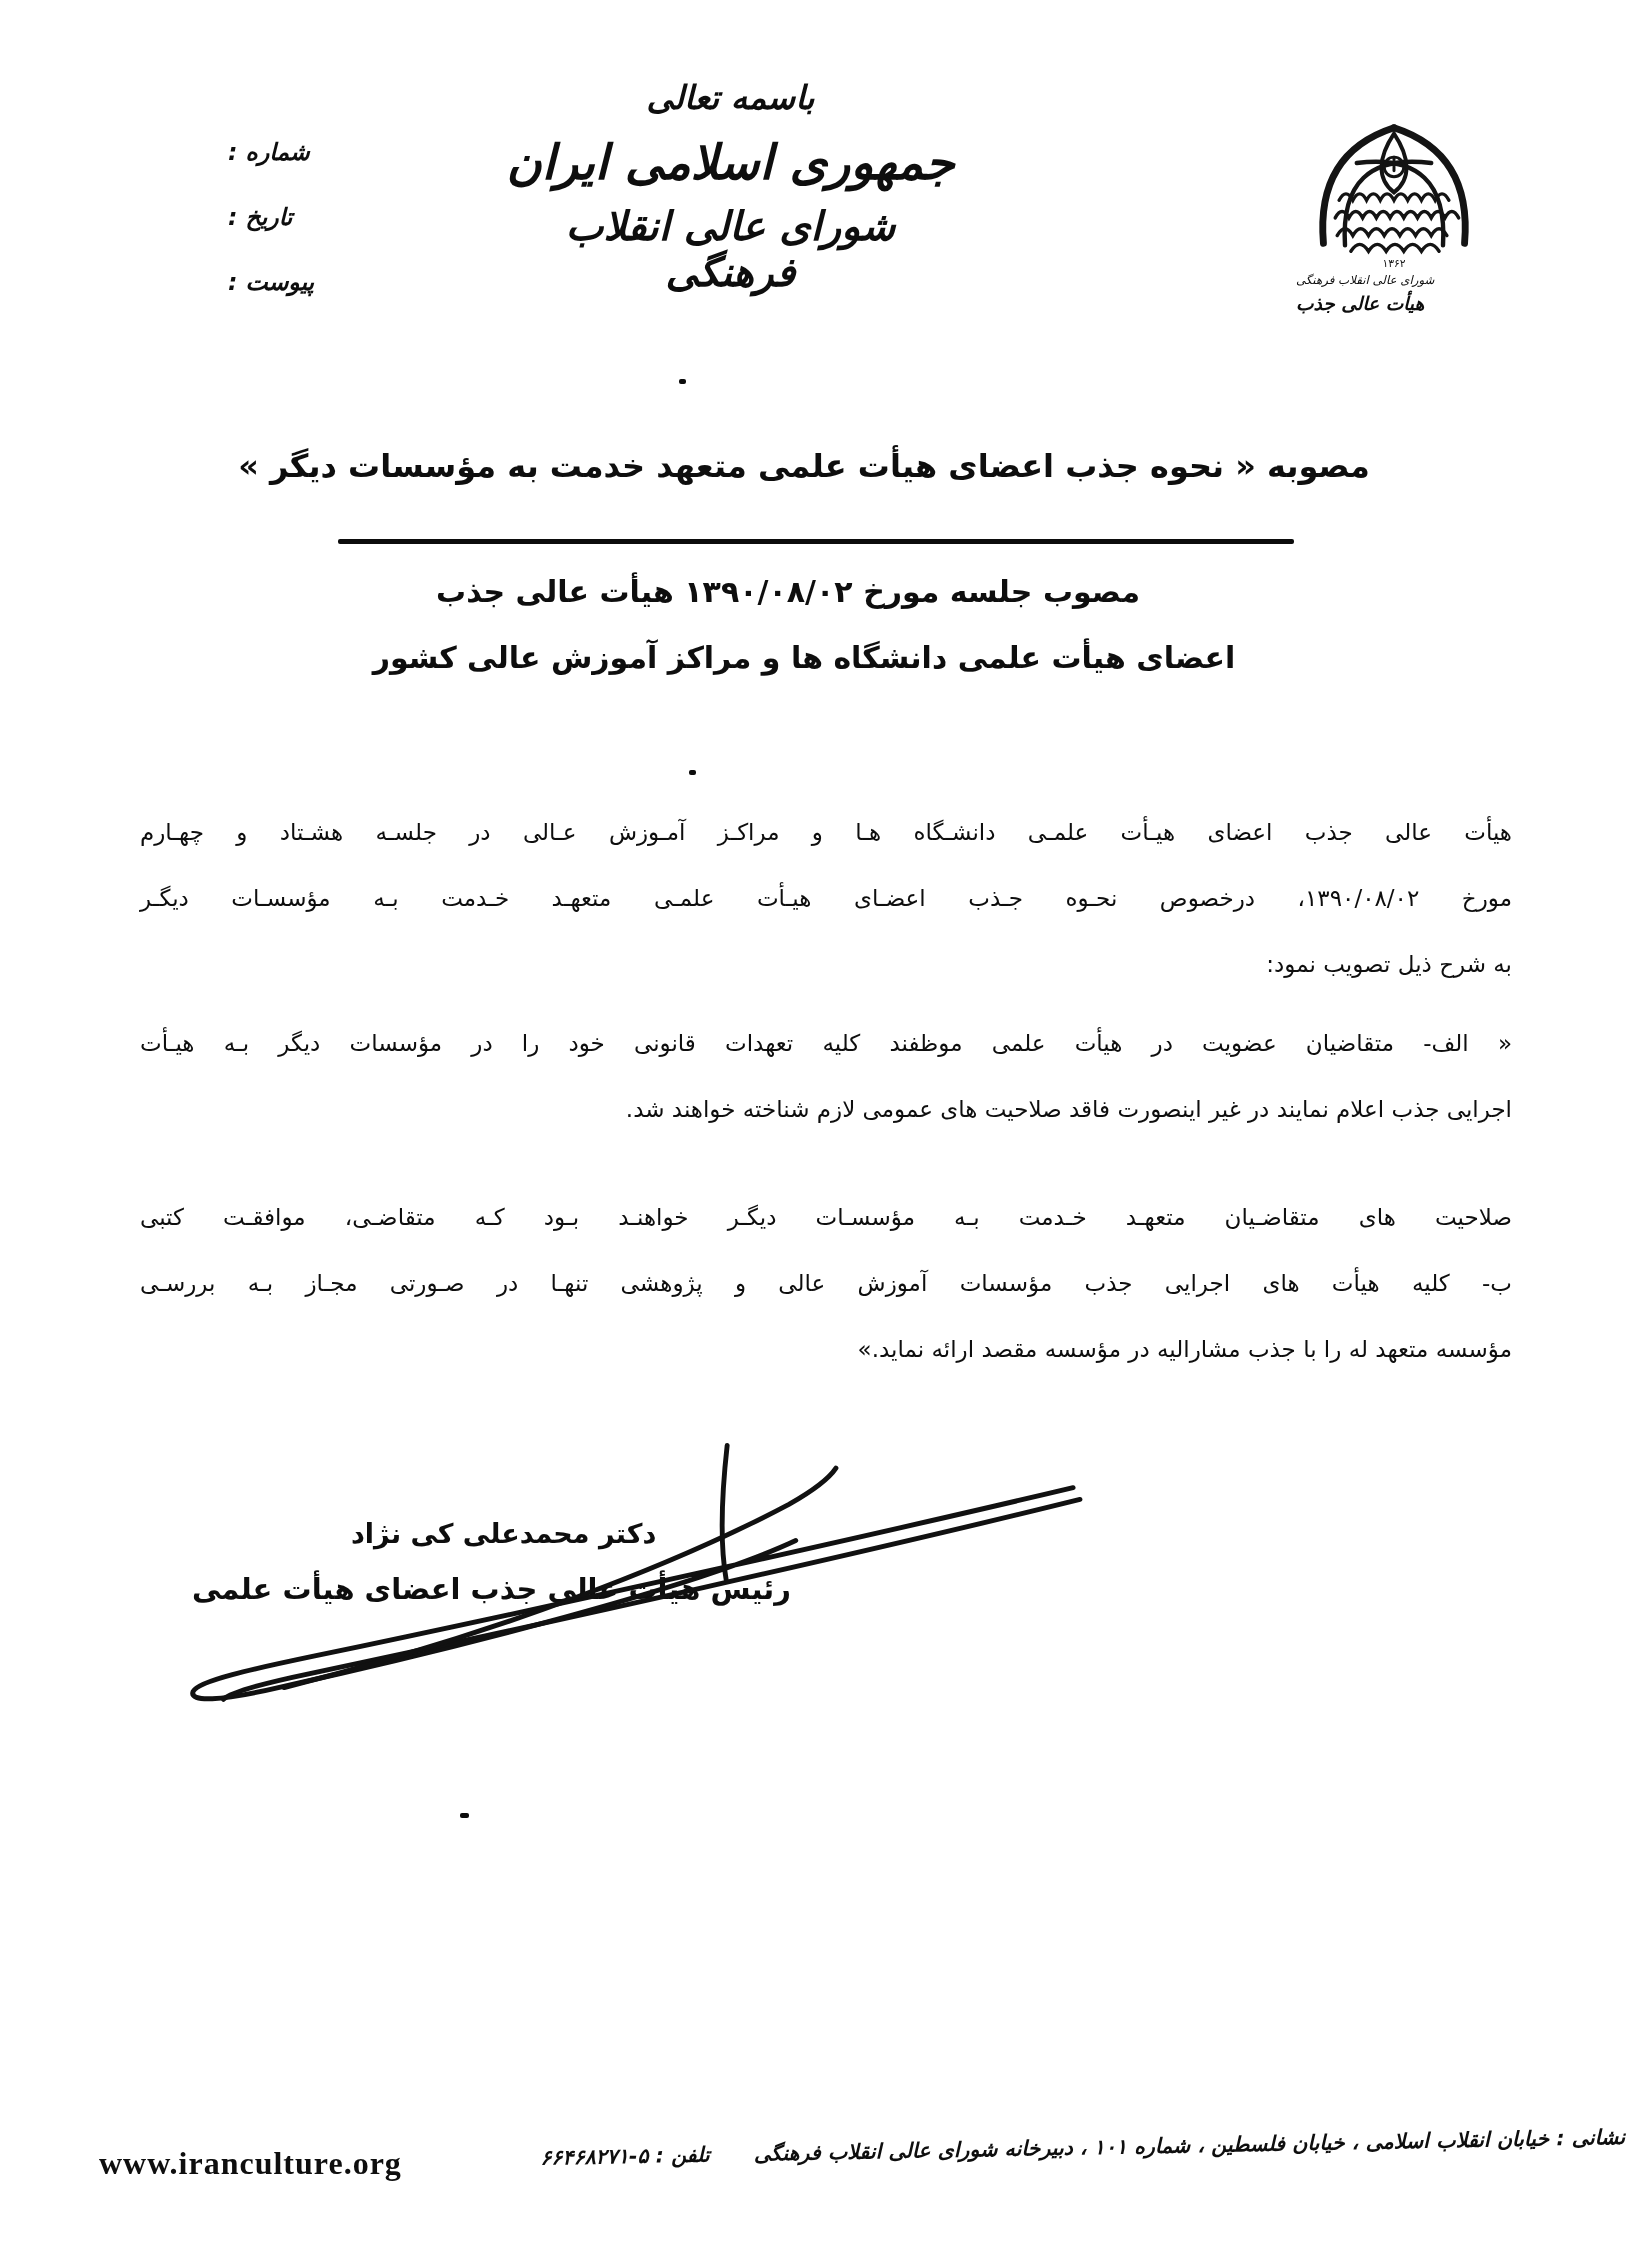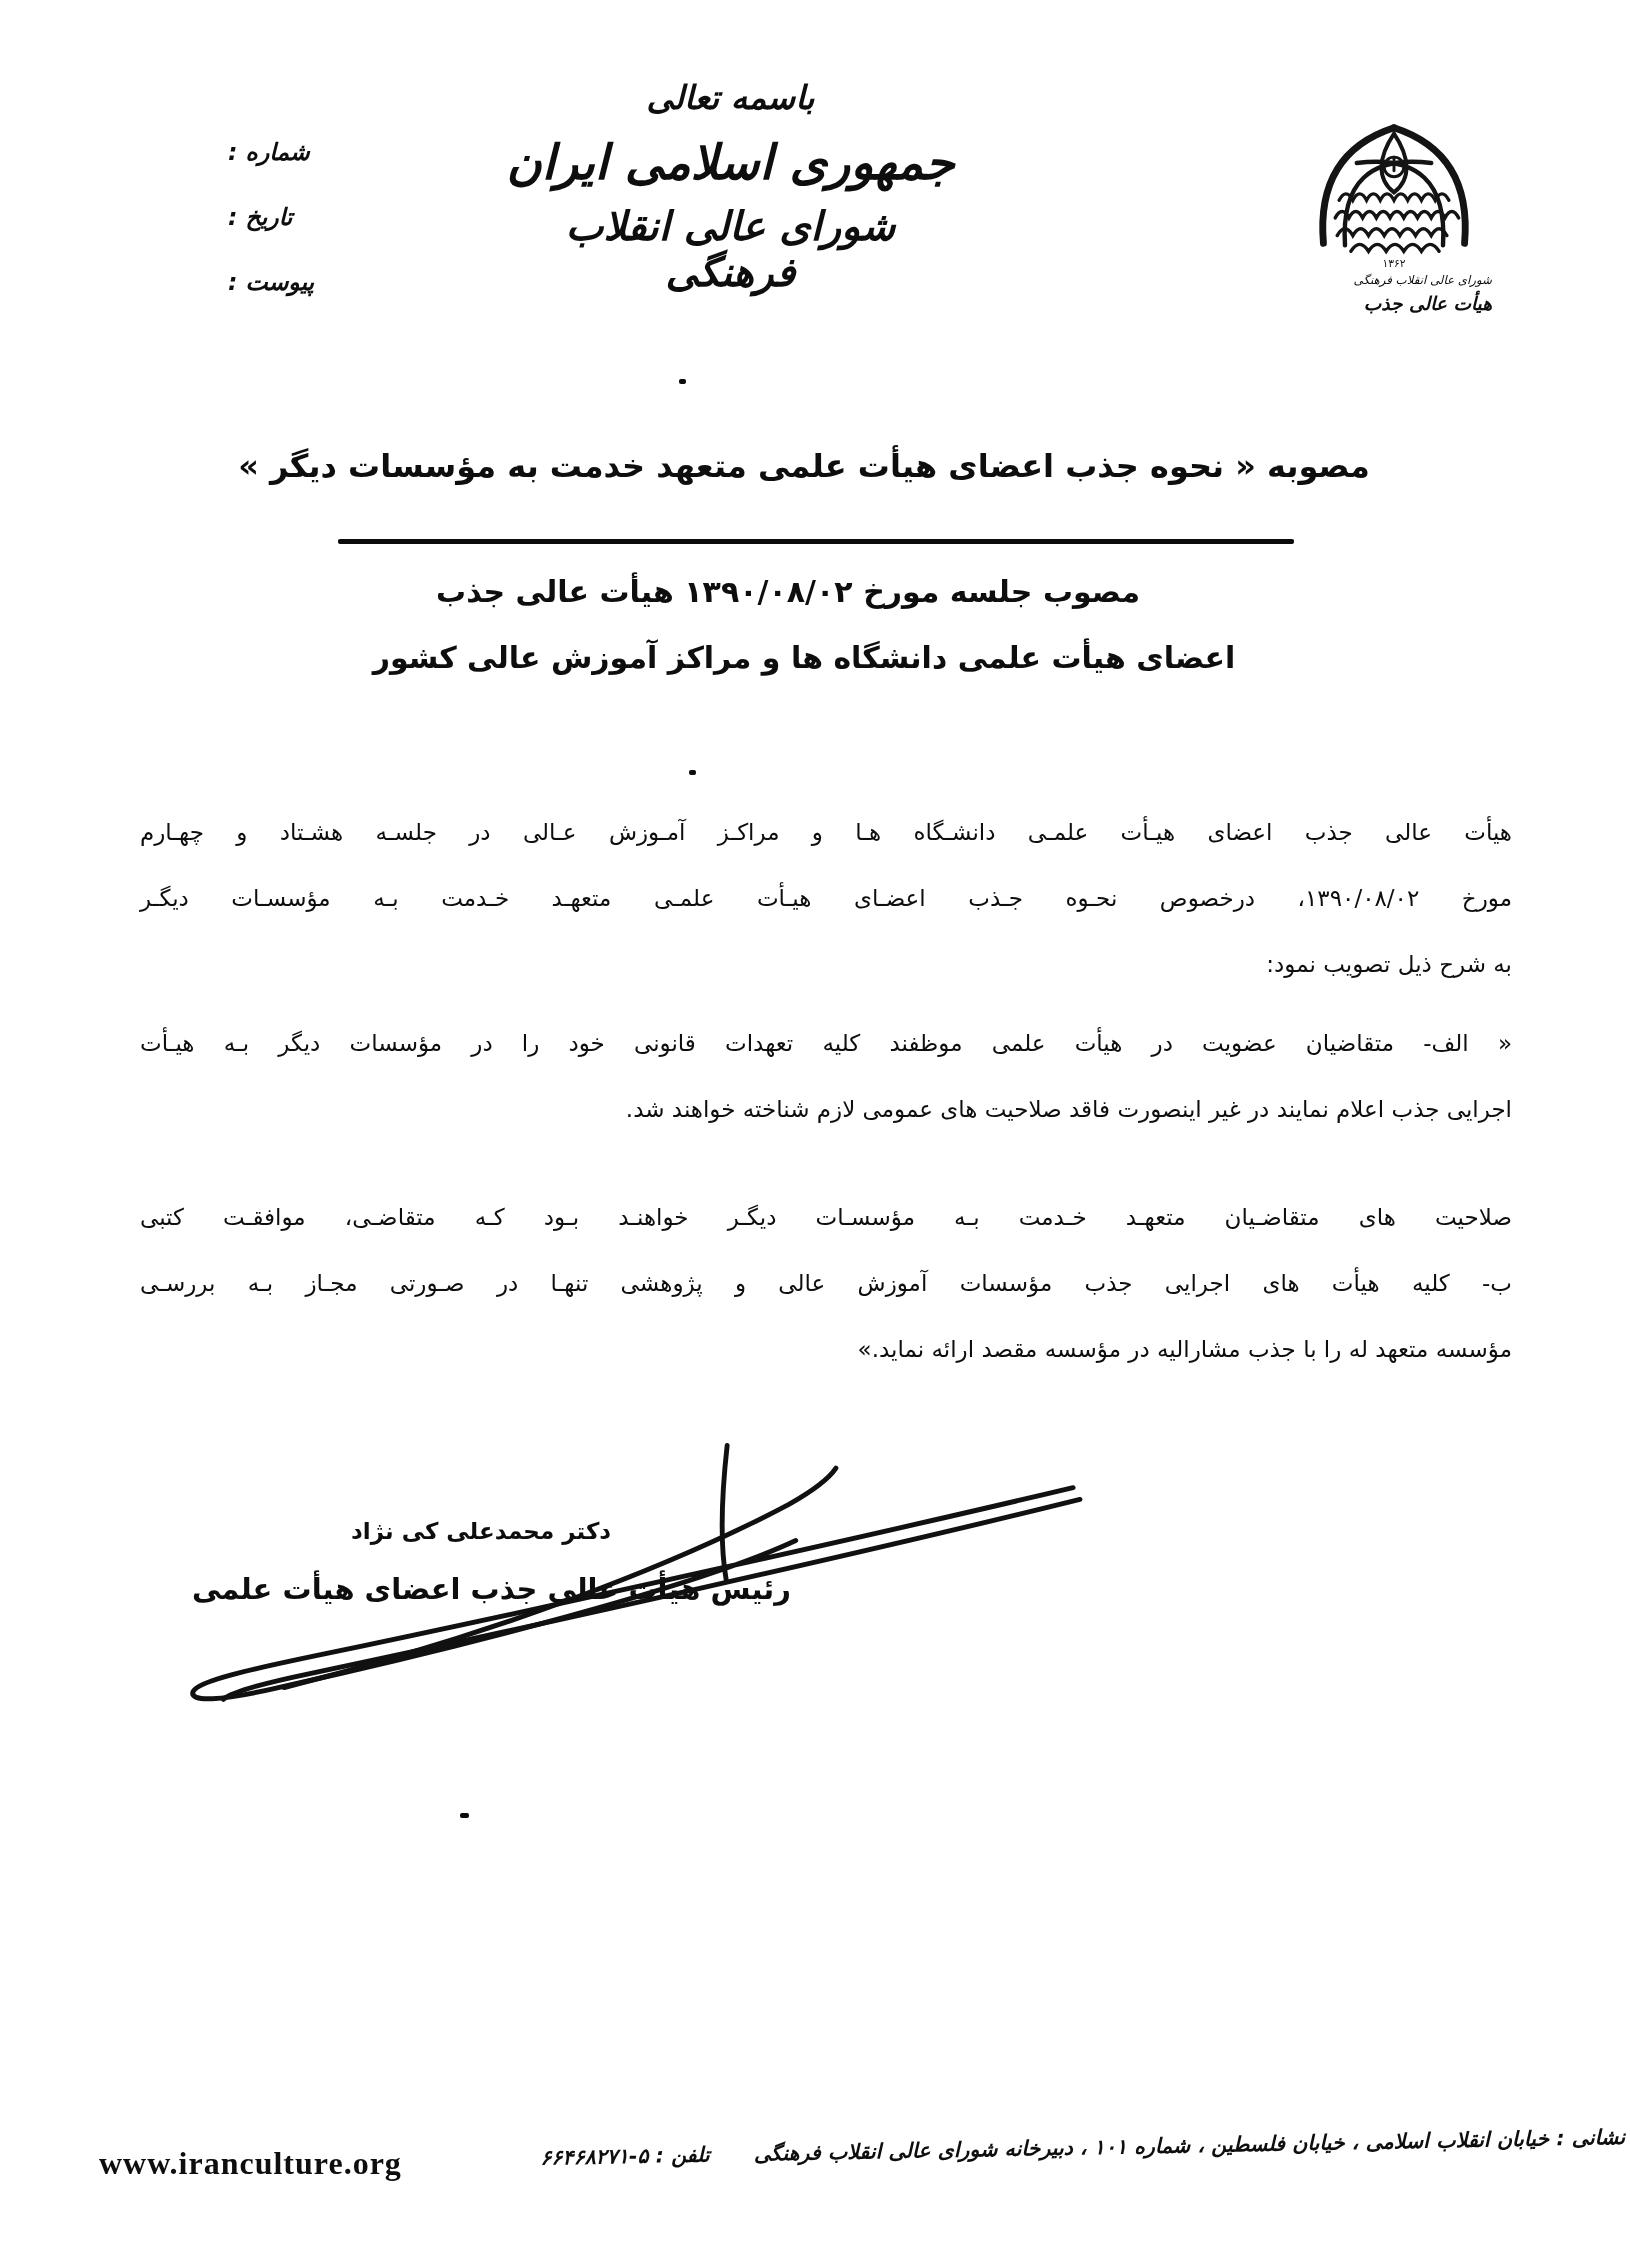--- a/index.html
+++ b/index.html
@@ -17,37 +17,37 @@
   .cal{font-style:italic;}                 
   .bold{font-weight:bold;}
   
   .fields{left:228px;top:120px;width:93px;text-align:left;font-size:23.5px;line-height:65px;}
   
   .head-center{left:505px;top:78px;width:451px;text-align:center;}
   .head-center .l1{font-size:33px;font-weight:bold;}
   .head-center .l2{font-size:48px;font-weight:bold;margin-top:16.7px;}
   .head-center .l3{font-size:40px;font-weight:bold;margin-top:13.7px;}
   
-  .logo-box{left:1296px;top:106px;width:196px;text-align:right;}
+  .logo-box{left:1296px;top:106px;width:196px;text-align:left;}
   .logo-cap1{font-size:11.8px;margin-top:2px;}
   .logo-cap2{font-size:18.6px;font-weight:bold;margin-top:5.9px;}
   
   .title{left:118px;top:447px;width:1372px;text-align:center;font-size:32px;font-weight:bold;}
   .rule{left:338px;top:539px;width:956px;height:4.9px;background:#0c0c0c;border-radius:2px;}
   .sub1{left:102px;top:574px;width:1372px;text-align:center;font-size:30px;font-weight:bold;}
   .sub2{left:118px;top:640px;width:1372px;text-align:center;font-size:30px;font-weight:bold;}
   
   .para{left:140px;width:1372px;font-size:23px;line-height:66px;}
   .p1{top:799px;}
   .pa{top:1010px;}
   .pb{top:1184px;}
   .jline{text-align:justify;text-align-last:justify;}
   .lline{text-align:right;text-align-last:right;}
   
-  .sig-name{left:351px;top:1518px;font-size:23px;font-weight:bold;white-space:nowrap;}
+  .sig-name{left:351px;top:1518px;font-size:27px;font-weight:bold;white-space:nowrap;}
   .sig-role{left:192px;top:1572px;font-size:29px;font-weight:bold;white-space:nowrap;}
   .sig-svg{left:147px;top:1411px;}
   
   .website{left:99px;top:2145px;font-family:"Liberation Serif",serif;font-weight:bold;font-size:32px;letter-spacing:1px;}
   .footer-fa{right:5.9px;top:2125px;width:912px;text-align:right;font-size:20.6px;font-weight:bold;white-space:nowrap;transform:rotate(-1.1deg);transform-origin:right center;}
   .footer-phone{margin-right:37px;}
   .speck{width:6.9px;height:4.9px;background:#0c0c0c;border-radius:2px;}
   svg{display:block;}
 </style>
 </head>

